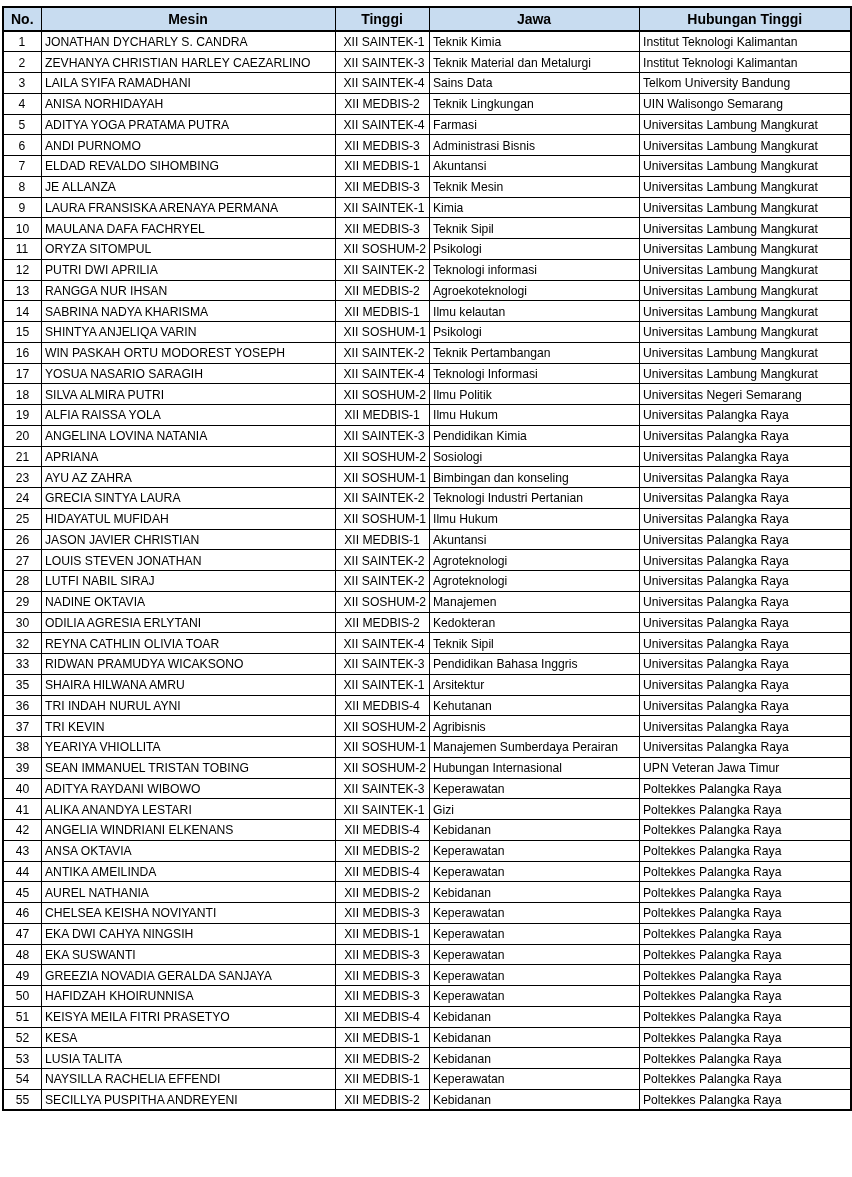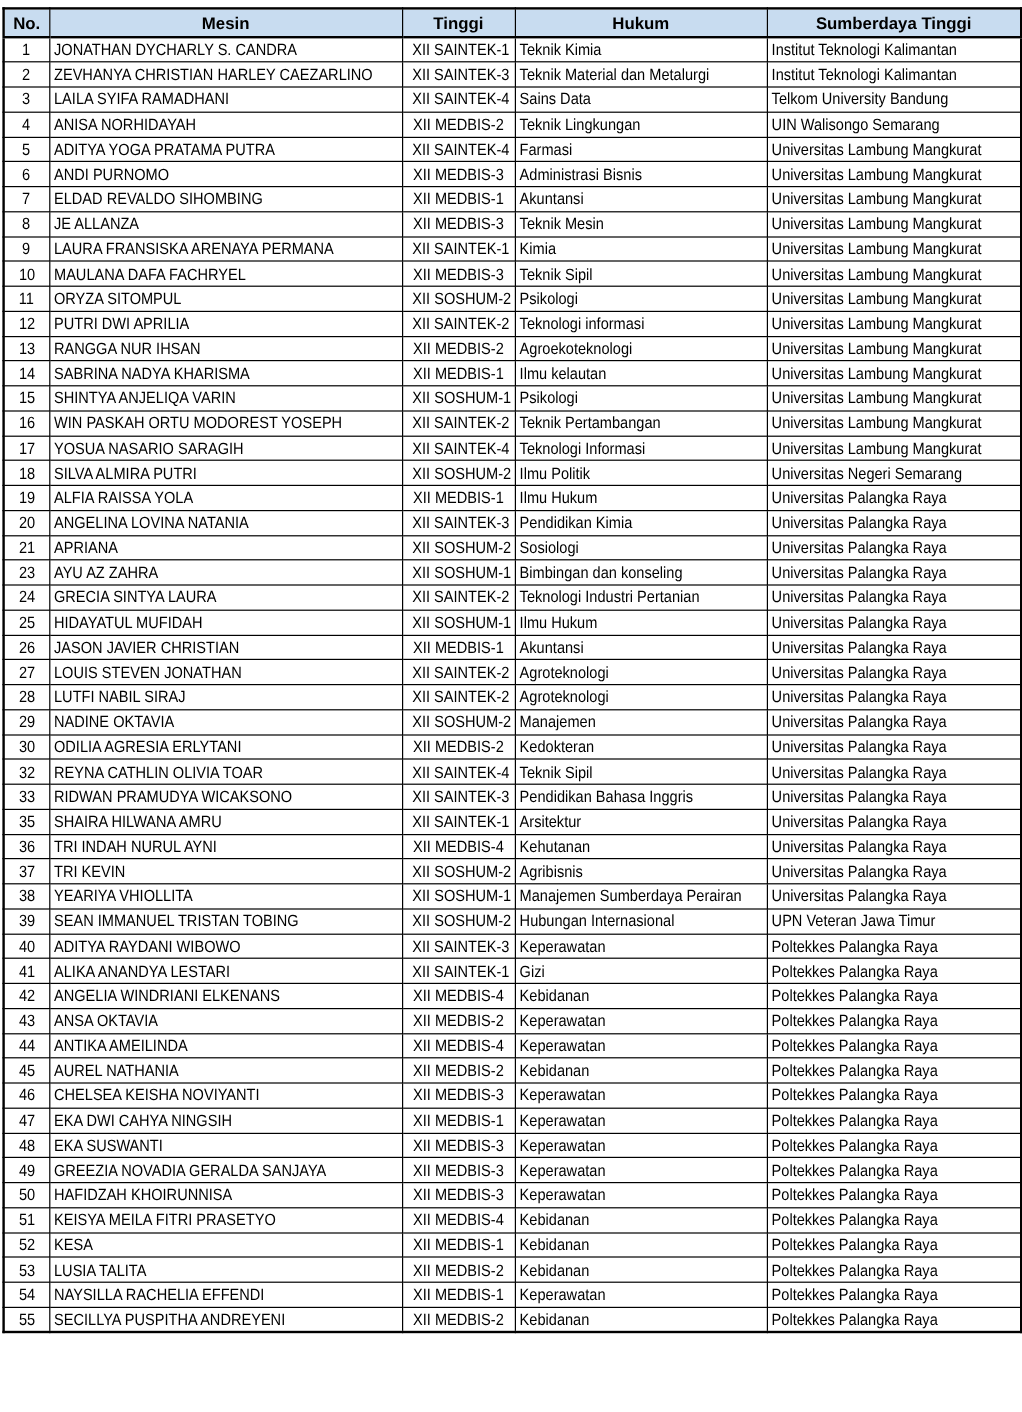--- a/index.html
+++ b/index.html
@@ -67,22 +67,22 @@
       <col style="width:294px">
       <col style="width:94px">
       <col style="width:210px">
       <col style="width:212px">
     </colgroup>
     <thead>
       <tr>
         <th>No.</th>
         <th>Mesin</th>
         <th>Tinggi</th>
-        <th>Hukum</th>
-        <th>Sumberdaya Tinggi</th>
+        <th>Jawa</th>
+        <th>Hubungan Tinggi</th>
       </tr>
     </thead>
     <tbody>
         <tr>
           <td class="col-0"><span class="nw ctr">1</span></td>
           <td class="col-1"><span class="nw">JONATHAN DYCHARLY S. CANDRA</span></td>
           <td class="col-2"><span class="nw ctr">XII SAINTEK-1</span></td>
           <td class="col-3"><span class="nw">Teknik Kimia</span></td>
           <td class="col-4"><span class="nw">Institut Teknologi Kalimantan</span></td>
         </tr>

